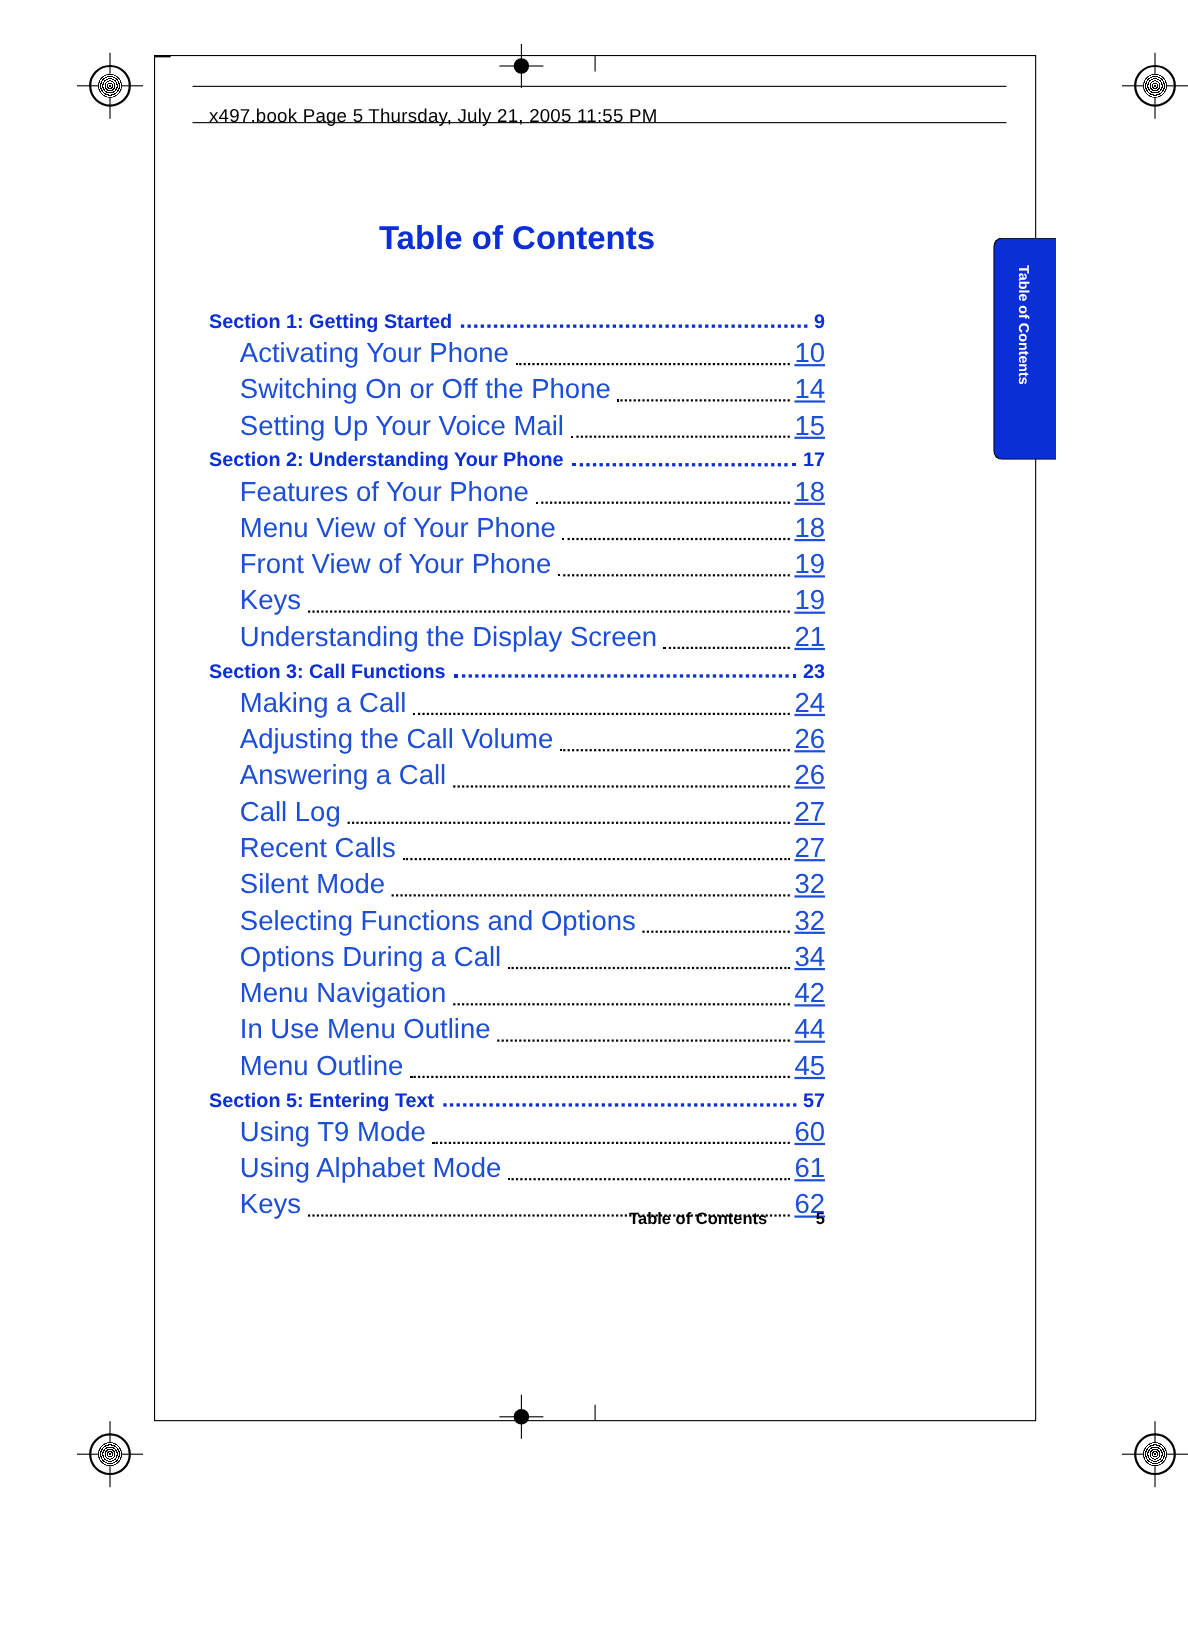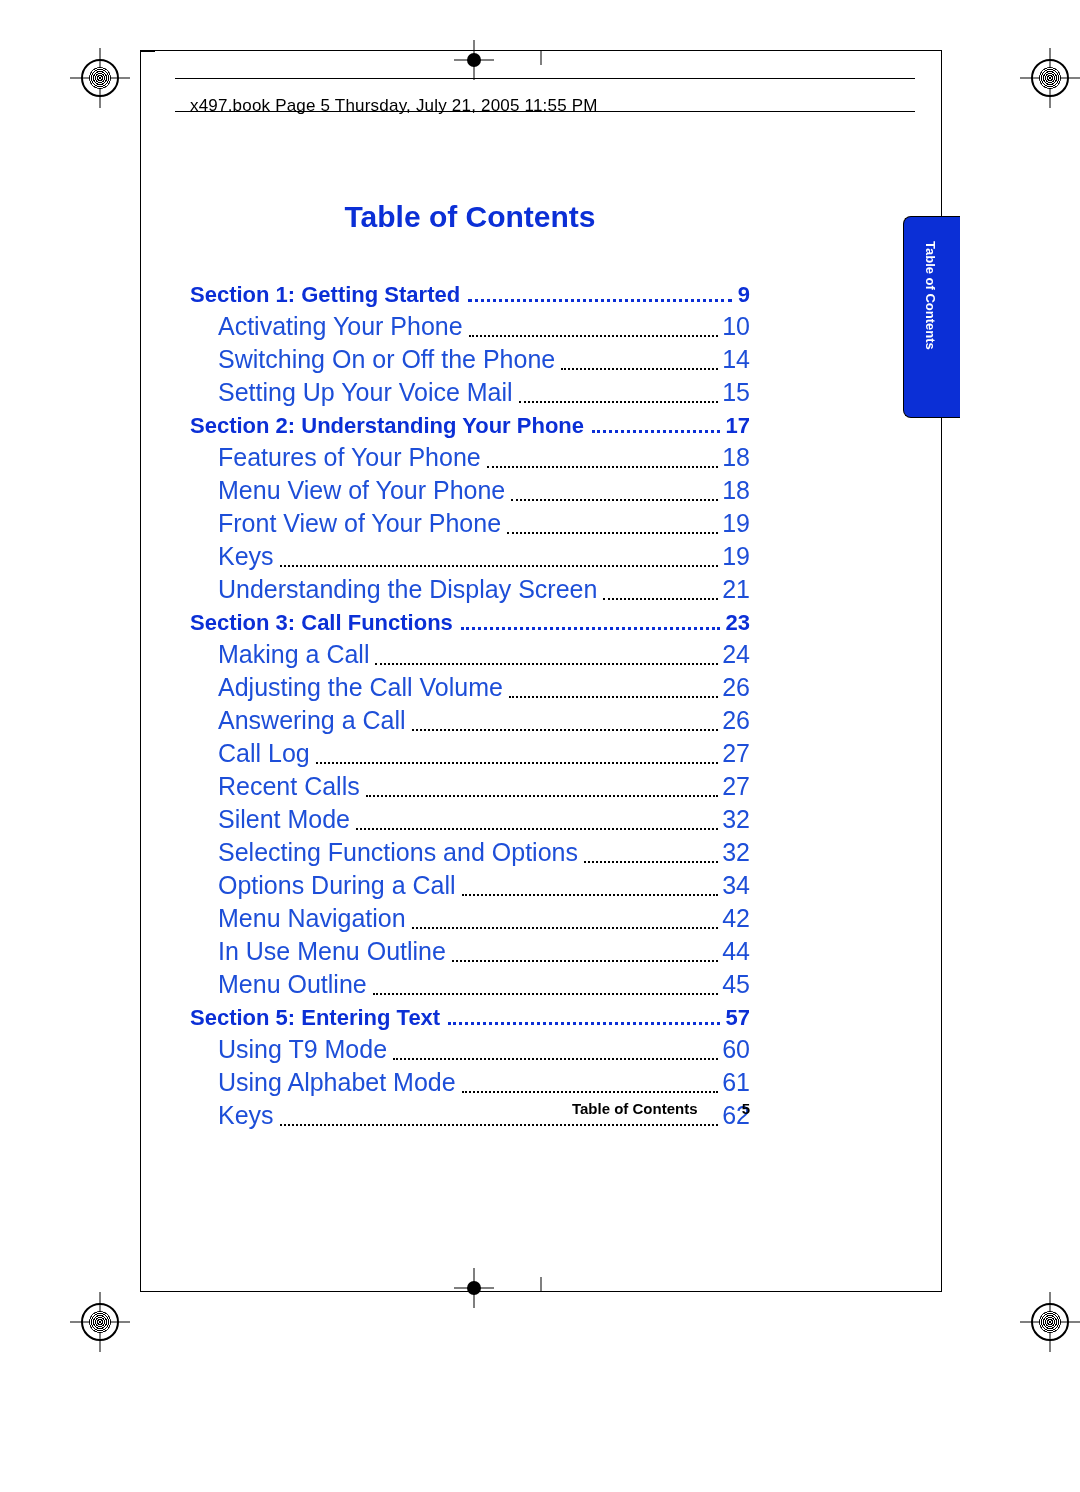--- a/index.html
+++ b/index.html
@@ -87,21 +87,21 @@
     color: #0b2fd6;
     font-weight: bold;
     font-size: 30px;
     margin-bottom: 48px;
   }
   .section {
     display: flex;
     align-items: baseline;
     color: #0b2fd6;
     font-weight: bold;
-    font-size: 22px;
+    font-size: 18px;
     margin-top: 6px;
     margin-bottom: 4px;
   }
   .section .label { white-space: nowrap; }
   .section .leader {
     flex: 1;
     border-bottom: 3px dotted #0b2fd6;
     margin: 0 6px 5px 8px;
     height: 0;
   }
@@ -115,21 +115,21 @@
     margin-top: 4px;
     margin-bottom: 4px;
   }
   .entry .label { white-space: nowrap; }
   .entry .leader {
     flex: 1;
     border-bottom: 2px dotted #000;
     margin: 0 4px 4px 6px;
     height: 0;
   }
-  .entry .pg { white-space: nowrap; }
+  .entry .pg { white-space: nowrap; text-decoration: underline; }
   .side-tab {
     position: absolute;
     right: 120px;
     top: 216px;
     width: 56px;
     height: 200px;
     background: #0b2fd6;
     border-top-left-radius: 8px;
     border-bottom-left-radius: 8px;
     border: 1px solid #000;

